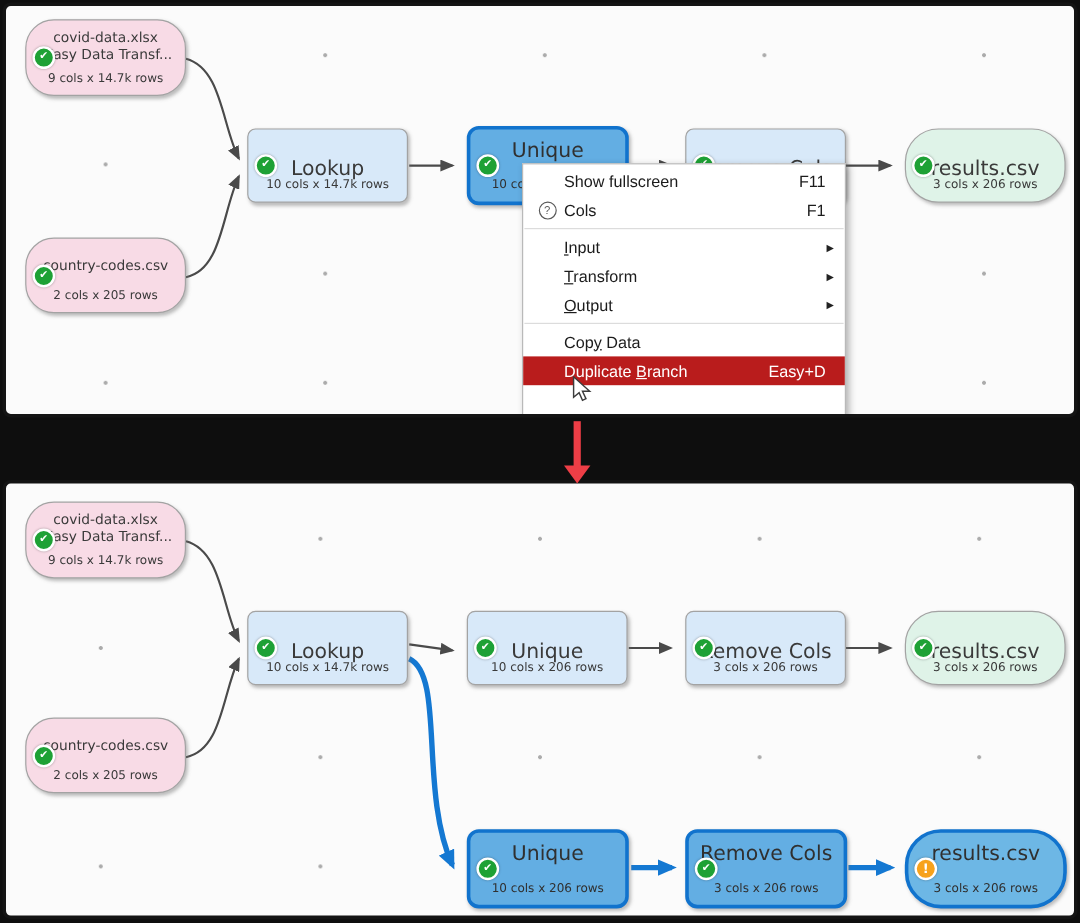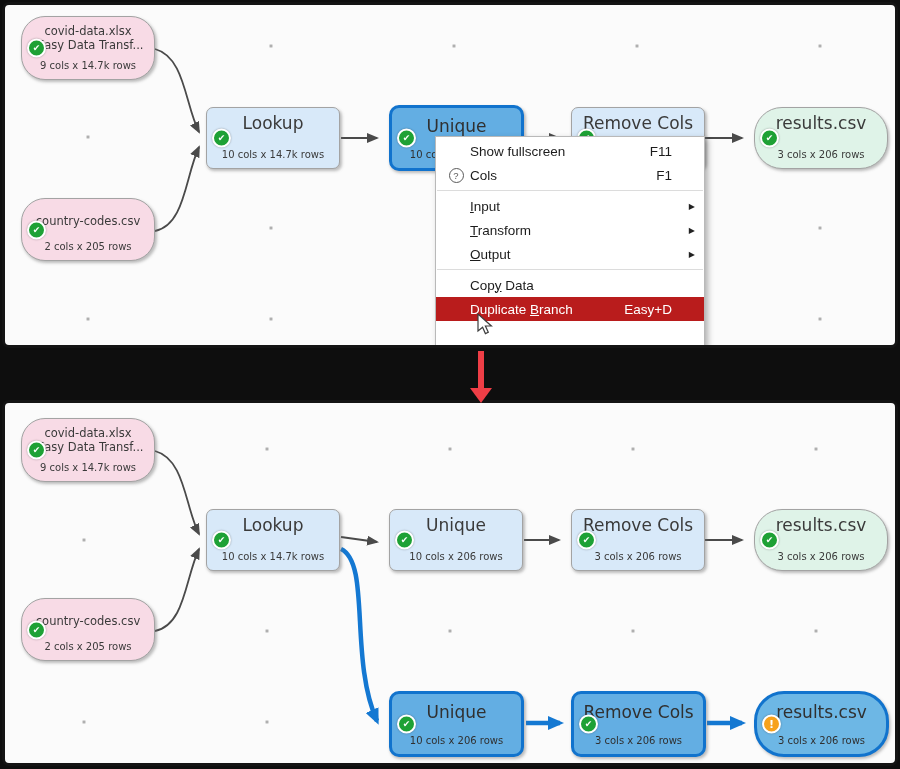--- a/index.html
+++ b/index.html
@@ -20,40 +20,40 @@
 
   .node{
     position:absolute;box-sizing:border-box;z-index:2;text-align:center;color:#3a3a3a;
     border:1.6px solid #a3a3a3;box-shadow:1.5px 2px 3px rgba(110,110,110,.45);
   }
   .pink{background:#f8dbe6;border-radius:24px;}
   .blue{background:#d8e9f9;border-radius:7px;}
   .green{background:#dff3e8;border-radius:28px;}
   .sel{background:#63aee3;border:3.5px solid #1173cd;border-radius:10px;color:#303030;}
   .sel.stadium{border-radius:30px;background:#6db7e5;}
-  .ntitle{font-size:17px;margin-top:5px;white-space:nowrap;}
+  .ntitle{font-size:17px;margin-top:23px;white-space:nowrap;}
   .ptitle{font-size:11.5px;line-height:14px;white-space:nowrap;text-align:center;}
   .pink .ptitle:first-of-type{margin-top:7px;}
   .pink.single .ptitle{margin-top:15px;font-size:11.5px;}
   .nsub{position:absolute;bottom:8px;left:0;right:0;font-size:10px;white-space:nowrap;}
   .badge{
     position:absolute;left:5px;top:50%;transform:translateY(-50%);
     width:15px;height:15px;border-radius:50%;border:2px solid #fff;
     color:#fff;font-size:9px;line-height:15px;text-align:center;font-weight:bold;
     box-shadow:0 0 2px rgba(0,0,0,.35);z-index:3;
   }
   .badge.ok{background:#1ea135;}
   .badge.warn{background:#f7a21c;font-size:11px;}
 
   .menu{
     position:absolute;left:430px;top:131px;width:268px;z-index:10;
     background:#ffffff;border:1px solid #b9b9b9;box-shadow:2.5px 2.5px 6px rgba(0,0,0,.3);
     padding:2px 0;font-family:"Liberation Sans",sans-serif;font-size:13.5px;color:#1c1c1c;
   }
-  .mi{height:24px;display:flex;align-items:center;padding:0 24px 0 8px;position:relative;}
+  .mi{height:24px;display:flex;align-items:center;padding:0 8px 0 8px;position:relative;}
   .mi .ic{flex:0 0 24px;display:flex;align-items:center;justify-content:center;}
   .mi .lbl{flex:1;padding-left:2px;white-space:nowrap;}
   .mi .sc{margin-left:auto;padding-right:8px;}
   .mi .subarrow{position:absolute;right:9px;font-size:8px;color:#222;}
   .mi.hl{background:#b91c1c;color:#fff;}
   .k{text-decoration:underline;}
   .msep{height:1px;background:#dcdcdc;margin:3px 1px;}
   .qicon{width:13px;height:13px;border:1.3px solid #5a5a5a;border-radius:50%;
     font-size:9.5px;line-height:13px;text-align:center;color:#5a5a5a;}
 

